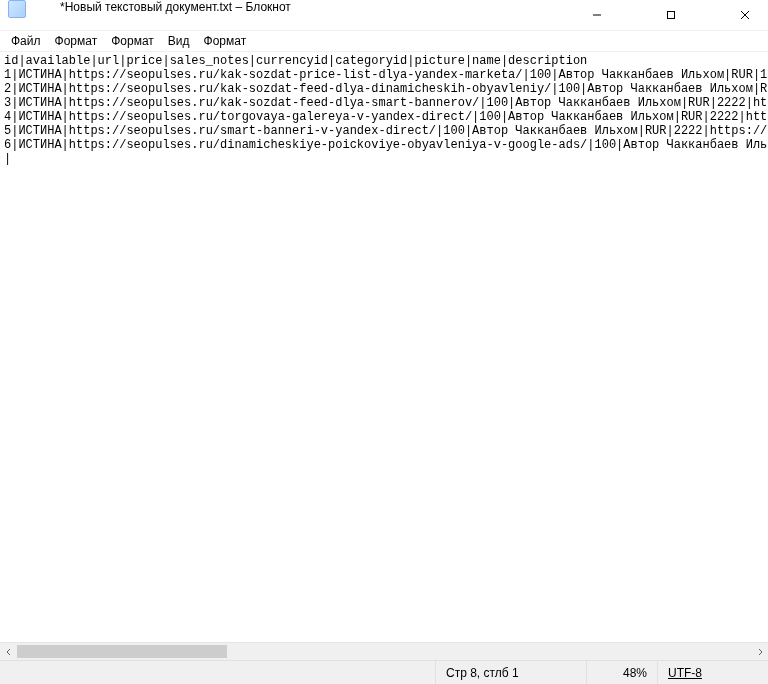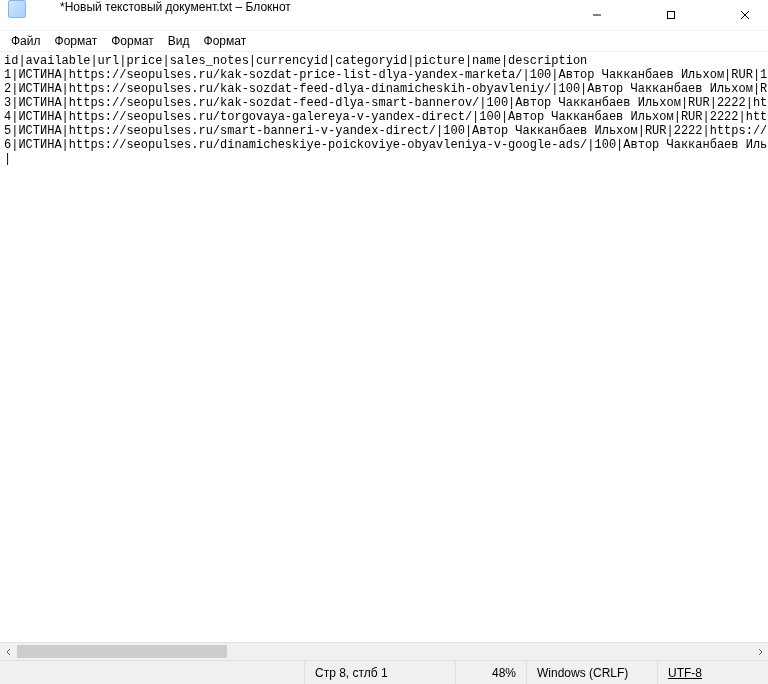--- a/index.html
+++ b/index.html
@@ -127,17 +127,16 @@
             <polyline points="3,1 6,4 3,7" fill="none" stroke="#606060" stroke-width="1"></polyline>
           </svg>
       </div>
     </div>
   </div>
 
   <div class="statusbar">
     <div class="status-spacer"></div>
     <div class="status-cell pos">Стр 8, стлб 1</div>
     <div class="status-cell zoom">48%</div>
-    <div class="status-cell eol">Windows (CRLF)</div>
     <div class="status-cell enc">UTF-8</div>
   </div>
 
 </div>
 
 </body></html>

